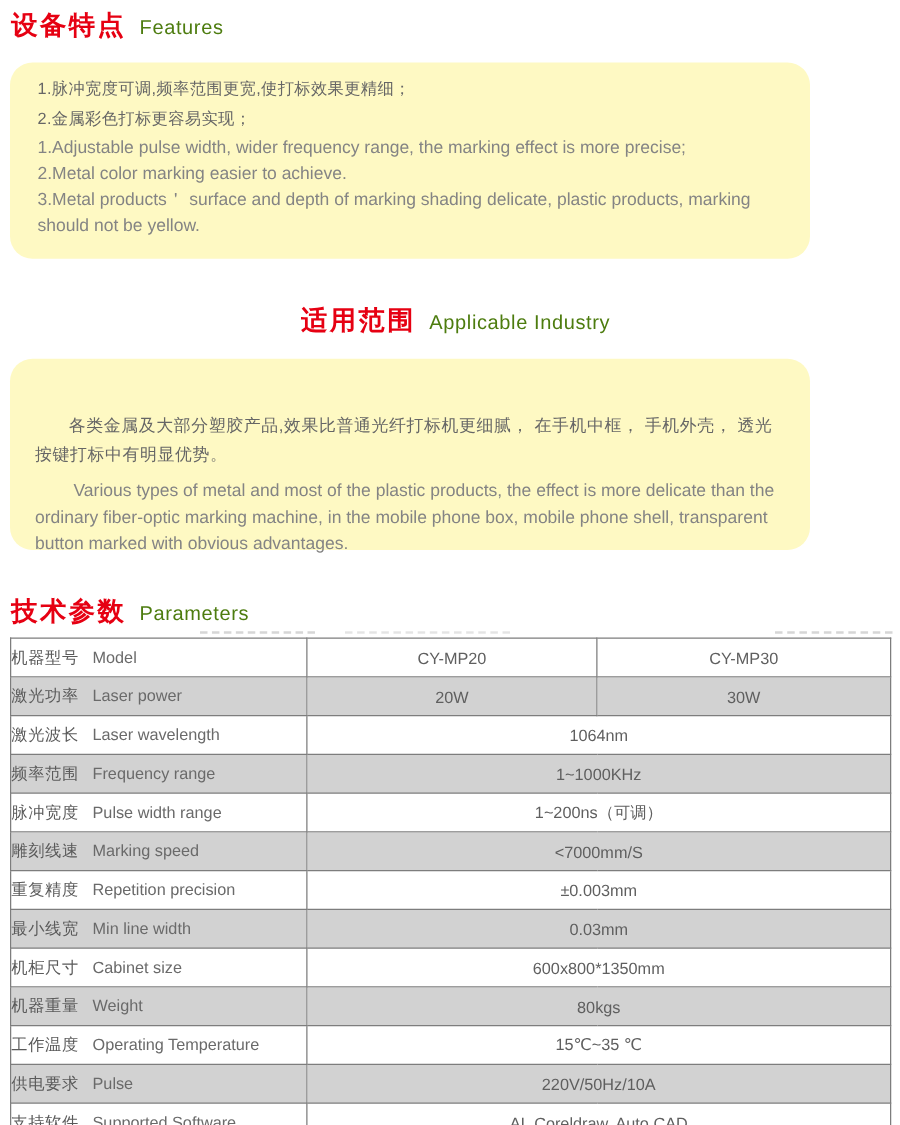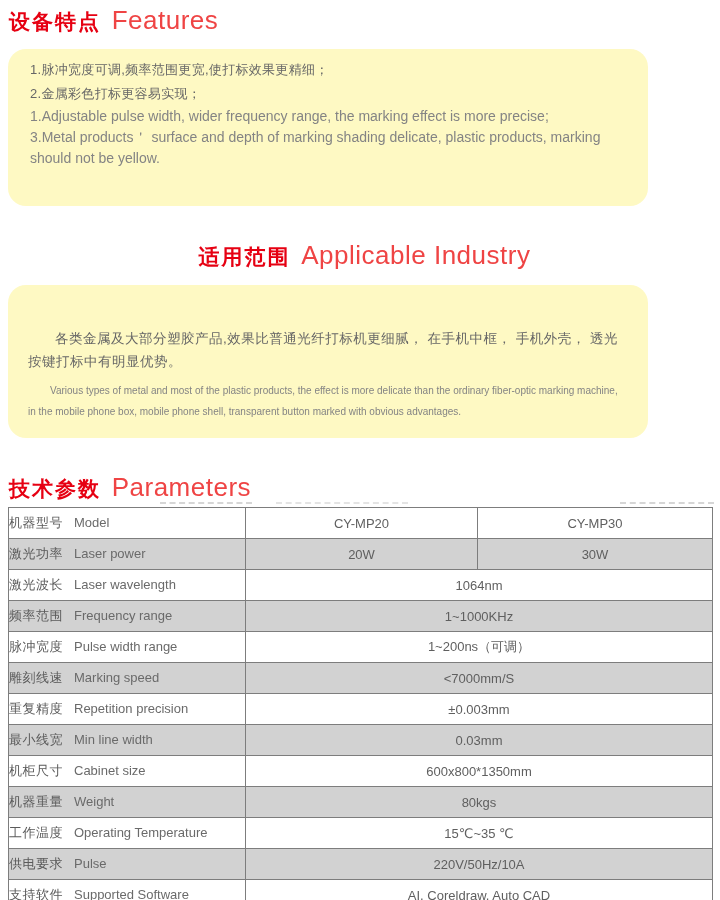--- a/index.html
+++ b/index.html
@@ -20,23 +20,23 @@
     line-height: 26px;
     white-space: nowrap;
   }
   .section-title .zh {
     color: #e60012;
     font-weight: bold;
     font-size: 21px;
     letter-spacing: 2px;
   }
   .section-title .en {
-    color: #ef4444;
+    color: #4d7c0f;
     font-weight: normal;
-    font-size: 26px;
+    font-size: 16px;
     letter-spacing: 0.5px;
     margin-left: 4px;
   }
   .title-1 { padding-top: 7px; }
   .title-2 { margin-top: 36px; text-align: center; }
   .title-3 { margin-top: 36px; }
 
   .gray-panel {
     margin: 14px 8px 0 8px;
     width: 640px;
@@ -68,21 +68,21 @@
   .industry-zh {
     margin: 0;
     font-size: 13.5px;
     line-height: 23px;
     color: #666666;
     text-indent: 2em;
     letter-spacing: 0.5px;
   }
   .industry-en {
     margin: 7px 0 0 0;
-    font-size: 10px;
+    font-size: 14px;
     line-height: 21px;
     color: #848484;
     text-indent: 2.2em;
   }
 
   .table-wrap {
     position: relative;
     margin: 5px 8px 0 8px;
   }
   .artifact {
@@ -143,20 +143,21 @@
     <span class="en">Features</span>
   </h2>
 
   <div class="gray-panel panel-features">
     <div class="features-zh">
       <div>1.脉冲宽度可调,频率范围更宽,使打标效果更精细；</div>
       <div>2.金属彩色打标更容易实现；</div>
     </div>
     <div class="features-en">
       <div>1.Adjustable pulse width, wider frequency range, the marking effect is more precise;</div>
+      <div>2.Metal color marking easier to achieve.</div>
       <div style="white-space: normal;">3.Metal products＇ surface and depth of marking shading delicate, plastic products, marking should not be yellow.</div>
     </div>
   </div>
 
   <h2 class="section-title title-2">
     <span class="zh">适用范围</span>
     <span class="en">Applicable Industry</span>
   </h2>
 
   <div class="gray-panel panel-industry">

